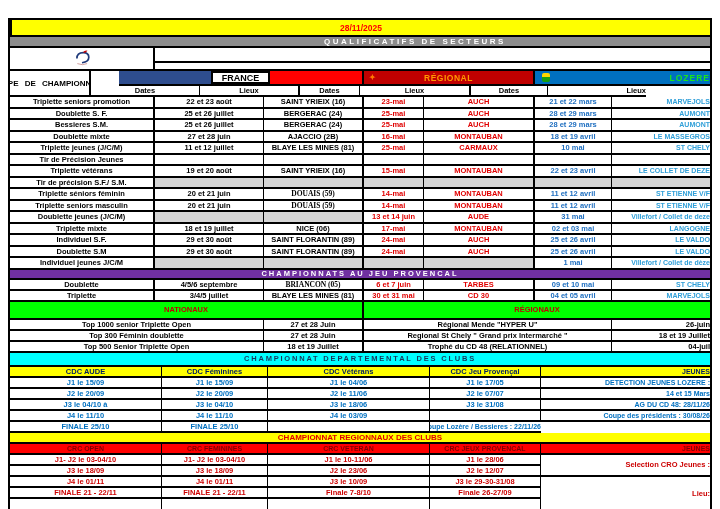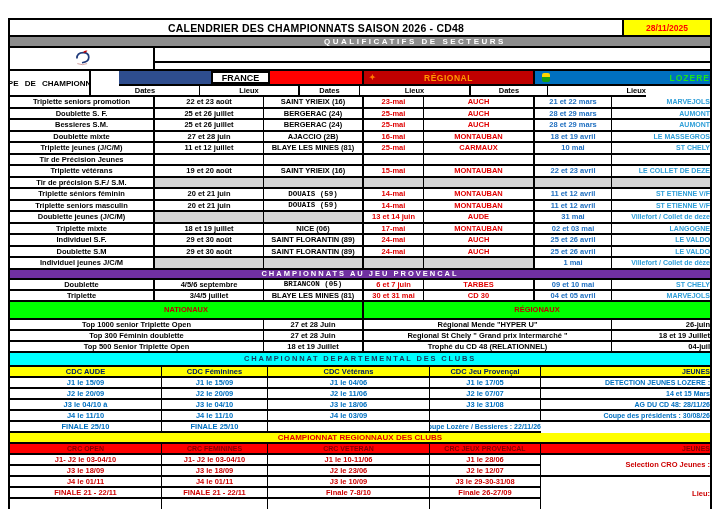--- a/index.html
+++ b/index.html
@@ -6,21 +6,21 @@
   .page{position:relative;width:720px;height:509px;background:#fff;overflow:hidden;
         font-family:"Liberation Sans",sans-serif;}
   .sheet{position:absolute;left:8px;top:18px;width:704px;border:2px solid #000;
          background:#fff;display:flex;flex-direction:column;box-sizing:border-box;}
   .cell{box-sizing:border-box;border-right:1px solid #000;border-bottom:2px solid #000;
         display:flex;align-items:center;justify-content:center;font-weight:bold;
         font-size:7.5px;white-space:nowrap;overflow:hidden;background:#fff;color:#000;}
   .b2{border-right-width:2px;}
   .bn{border-right:none;justify-content:flex-end;}
   .gray{background:#D5D5D5;}
-  .serif{font-family:Liberation Mono, monospace;}
+  .serif{font-family:Liberation Serif, serif;}
   
   .title-row{display:flex;height:17px;border-bottom:2px solid #000;box-sizing:border-box;}
   .title-cell{width:612px;display:flex;align-items:center;justify-content:center;
               font-weight:bold;font-size:10.5px;letter-spacing:.2px;box-sizing:border-box;}
   .date-cell{flex:1;background:#FFFF00;border-left:2px solid #000;display:flex;align-items:center;
              justify-content:center;color:#FF0000;font-weight:bold;font-size:8.5px;box-sizing:border-box;}
   
   .bar{box-sizing:border-box;border-bottom:2px solid #000;display:flex;align-items:center;
        justify-content:center;font-weight:bold;}
   .bar-gray{height:11px;background:#8C8C8C;color:#fff;font-size:8px;letter-spacing:2.5px;text-indent:110px;}
@@ -74,21 +74,20 @@
   .crc-jeunes-hdr{height:11px;background:#FF0000;color:#7F0000;font-size:7px;}
   .crc-merge{color:#CC0000;}
 </style>
 </head>
 <body>
 
 <div class="page">
   <div class="sheet">
 
     <div class="title-row">
-      <div class="title-cell">CALENDRIER DES CHAMPIONNATS SAISON 2026 - CD48</div>
       <div class="date-cell">28/11/2025</div>
     </div>
 
     <div class="bar bar-gray">QUALIFICATIFS DE SECTEURS</div>
 
     <div class="pre">
       <div class="cell b2 logo-cell">
         <svg width="22" height="17" viewBox="0 0 24 20">
           <path d="M6 10 q0 -7 7.5 -7 q6.5 0 6.5 5.5 q0 5.5 -8 6.5" fill="none" stroke="#1F3A7A" stroke-width="2"></path>
           <path d="M13 3 q2.5 -3.5 5.5 -2.2 l-2.6 2.4 z" fill="#C00000"></path>

